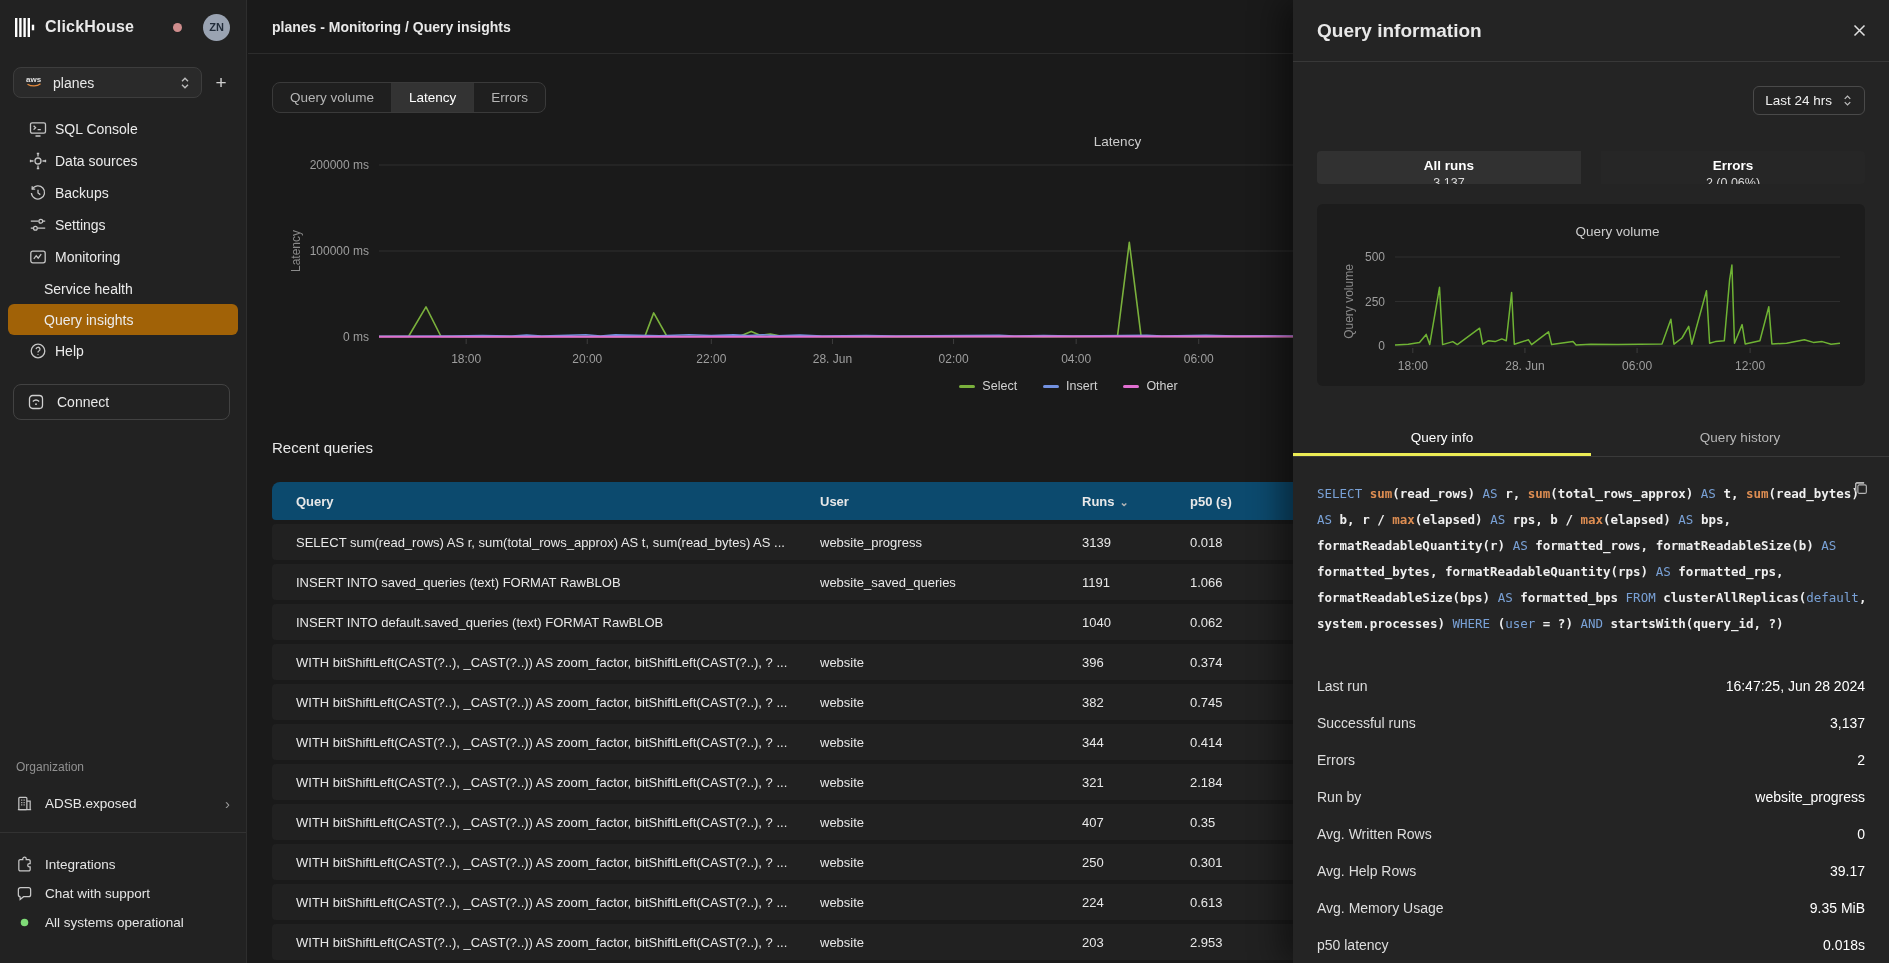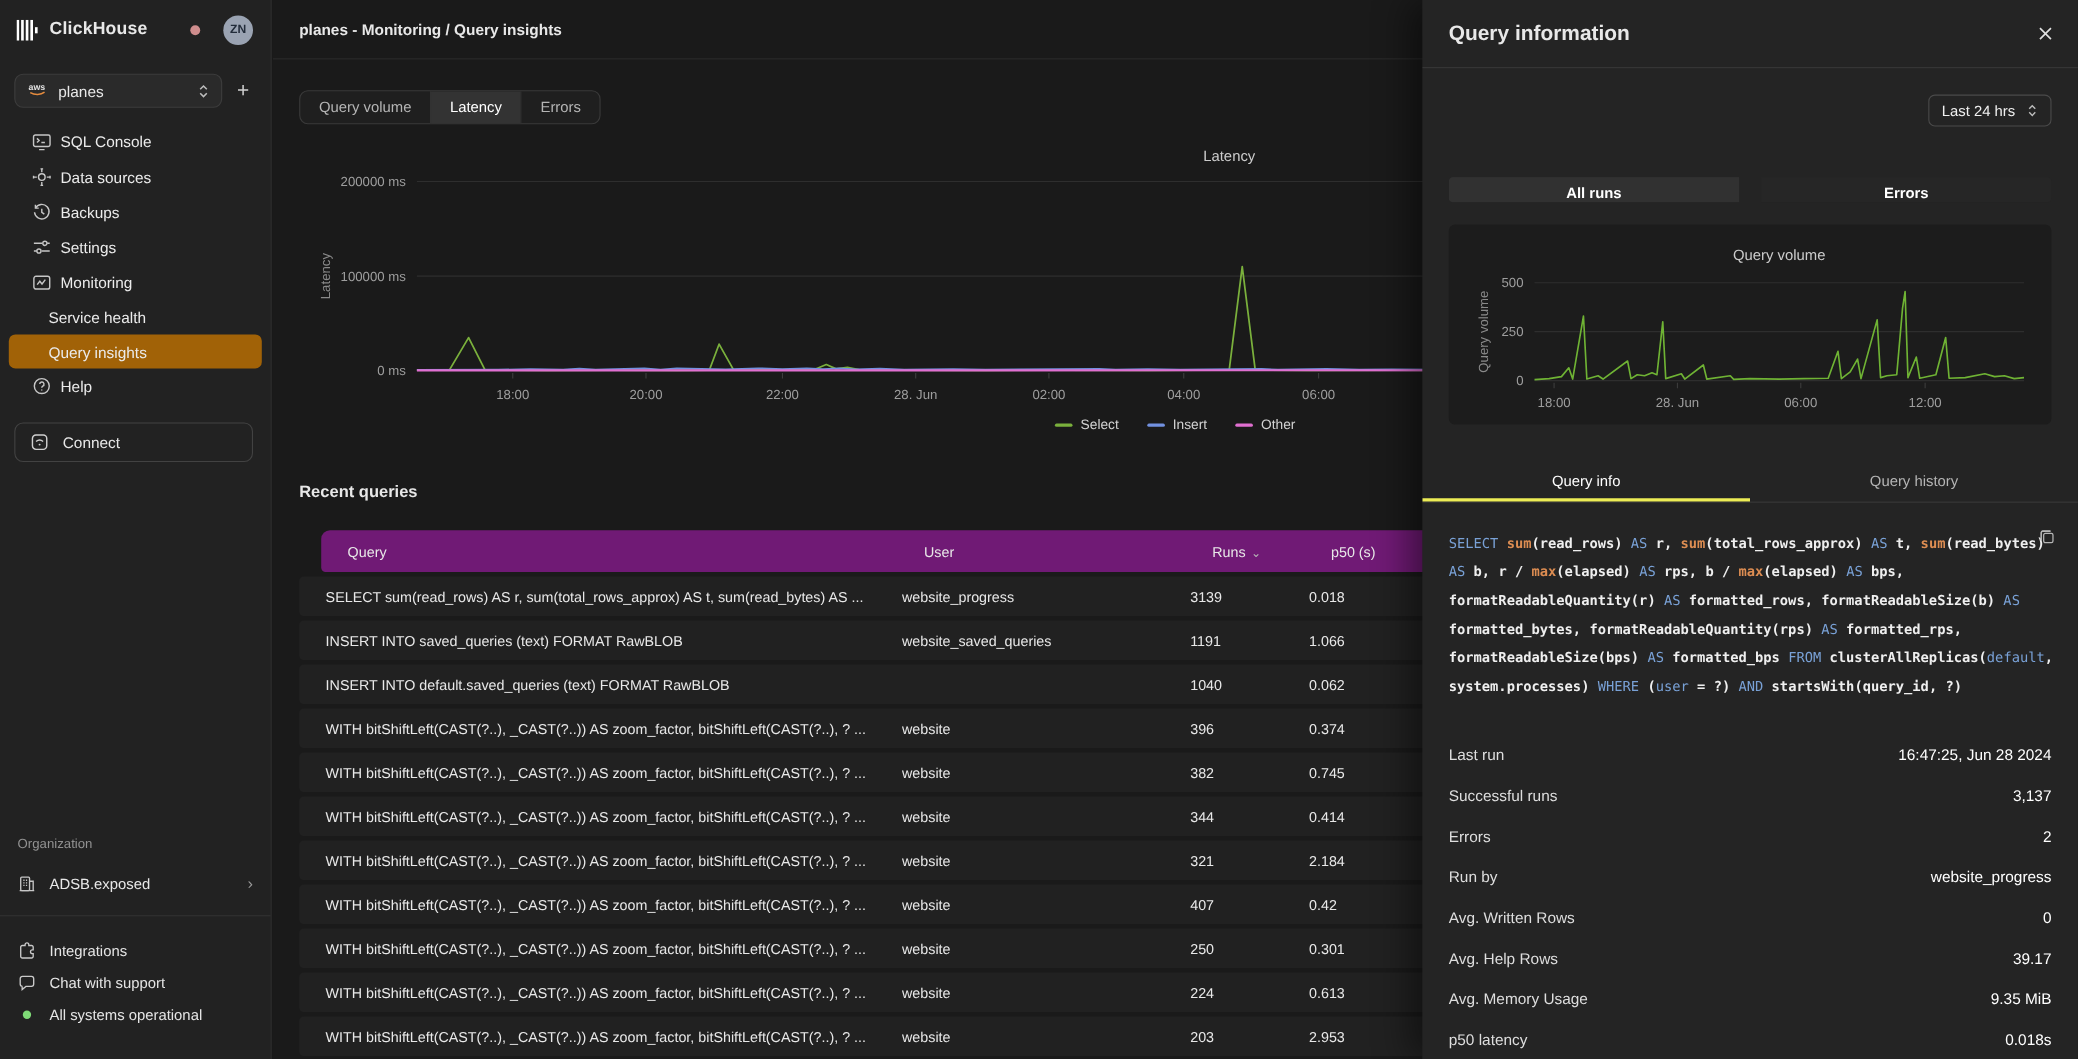--- a/index.html
+++ b/index.html
@@ -43,44 +43,44 @@
                  font-size:14px; font-weight:700; }
   .tabs { display:inline-flex; border:1px solid #3a3a3a; background:#1f1f1f; border-radius:8px; overflow:hidden;
           margin:28px 0 0 24px; }
   .tab { padding:7px 17px; font-size:13.5px; color:#b5b5b5; border-left:1px solid #343434; cursor:pointer; }
   .tab:first-child { border-left:none; }
   .tab.active { background:#333333; color:#ffffff; }
   .chart-wrap { margin:7px 0 0 24px; width:1593px; }
   .legend { display:flex; justify-content:center; gap:26px; width:1593px; margin-top:4px; }
   .legend-item { display:flex; align-items:center; gap:7px; font-size:12.5px; color:#d2d2d2; cursor:pointer; }
   .legend-dash { width:16px; height:3px; border-radius:2px; }
-  .rq-heading { font-size:15px; font-weight:700; margin:46px 0 0 24px; }
+  .rq-heading { font-size:15px; font-weight:400; margin:46px 0 0 24px; }
   .rq-table { margin:26px 24px 0 24px; width:1593px; font-size:13px; }
   .rq-row { display:flex; align-items:center; height:36px; background:#212121; margin-bottom:4px; border-radius:4px; cursor:pointer; }
-  .rq-row.head { height:38px; background:#701a75; font-weight:400; border-radius:8px 8px 4px 4px; cursor:default;margin-left:20px; }
+  .rq-row.head { height:38px; background:#0c4a6e; font-weight:700; border-radius:8px 8px 4px 4px; cursor:default; }
   .cell { padding-left:24px; white-space:nowrap; overflow:hidden; }
   .c-query { flex:0 0 524px; }
   .c-user  { flex:0 0 262px; }
   .c-runs  { flex:0 0 108px; }
   .c-p50   { flex:0 0 108px; }
   .c-avg   { flex:1 1 auto; }
   .sort-glyph { color:#b5b5b5; font-size:11px; margin-left:5px; }
 
   
   .panel { position:fixed; left:1293px; top:0; width:596px; height:963px; background:#242424;
            box-shadow:-12px 0 30px rgba(0,0,0,.45); display:flex; flex-direction:column; overflow:hidden; }
   .panel-header { flex:0 0 62px; display:flex; align-items:center; justify-content:space-between; padding:0 22px 0 24px;
                   border-bottom:1px solid #383838; }
   .panel-title { font-size:19px; font-weight:700; }
   .close-btn { color:#e0e0e0; cursor:pointer; display:flex; }
   .controls-row { display:flex; justify-content:flex-end; padding:24px 24px 0; }
   .range-select { display:flex; align-items:center; gap:10px; border:1px solid #4a4a4a; border-radius:6px;
                   padding:6px 11px; font-size:13.5px; color:#f0f0f0; cursor:pointer; }
   .range-select .chev { color:#bdbdbd; display:flex; }
-  .segmented { display:flex; margin:46px 24px 0; border-radius:4px; overflow:hidden; text-align:center;gap:20px; }
+  .segmented { display:flex; margin:36px 24px 0; border-radius:4px; overflow:hidden; text-align:center;gap:20px; }
   .seg { flex:1; padding:7px 0 8px; background:#262626; cursor:pointer; }
   .seg.active { background:#313131; }
   .seg-label { font-size:13.5px; font-weight:700; color:#fff; }
   .seg-sub { font-size:12.5px; color:#dadada; margin-top:3px; }
   .vol-card { margin:20px 24px 0; height:182px; background:#1c1c1c; border-radius:6px; position:relative; }
   .ptabs { display:flex; margin-top:36px; border-bottom:1px solid #3a3a3a; }
   .ptab { flex:1; text-align:center; padding:8px 0 11px; font-size:13.5px; color:#b5b5b5; cursor:pointer; }
   .ptab.active { color:#ffffff; box-shadow:inset 0 -3px 0 #ecec55; font-weight:400; }
   .code-block { margin:0 24px; padding-top:24px; position:relative; font-family:"DejaVu Sans Mono",monospace;
                 font-size:12.5px; line-height:26px; color:#ededed; }
@@ -367,21 +367,21 @@
         <div class="cell c-query">WITH bitShiftLeft(CAST(?..), _CAST(?..)) AS zoom_factor, bitShiftLeft(CAST(?..), ? ...</div>
         <div class="cell c-user">website</div>
         <div class="cell c-runs">321</div>
         <div class="cell c-p50">2.184</div>
         <div class="cell c-avg">0</div>
       </div>
       <div class="rq-row">
         <div class="cell c-query">WITH bitShiftLeft(CAST(?..), _CAST(?..)) AS zoom_factor, bitShiftLeft(CAST(?..), ? ...</div>
         <div class="cell c-user">website</div>
         <div class="cell c-runs">407</div>
-        <div class="cell c-p50">0.42</div>
+        <div class="cell c-p50">0.35</div>
         <div class="cell c-avg">0</div>
       </div>
       <div class="rq-row">
         <div class="cell c-query">WITH bitShiftLeft(CAST(?..), _CAST(?..)) AS zoom_factor, bitShiftLeft(CAST(?..), ? ...</div>
         <div class="cell c-user">website</div>
         <div class="cell c-runs">250</div>
         <div class="cell c-p50">0.301</div>
         <div class="cell c-avg">0</div>
       </div>
       <div class="rq-row">

